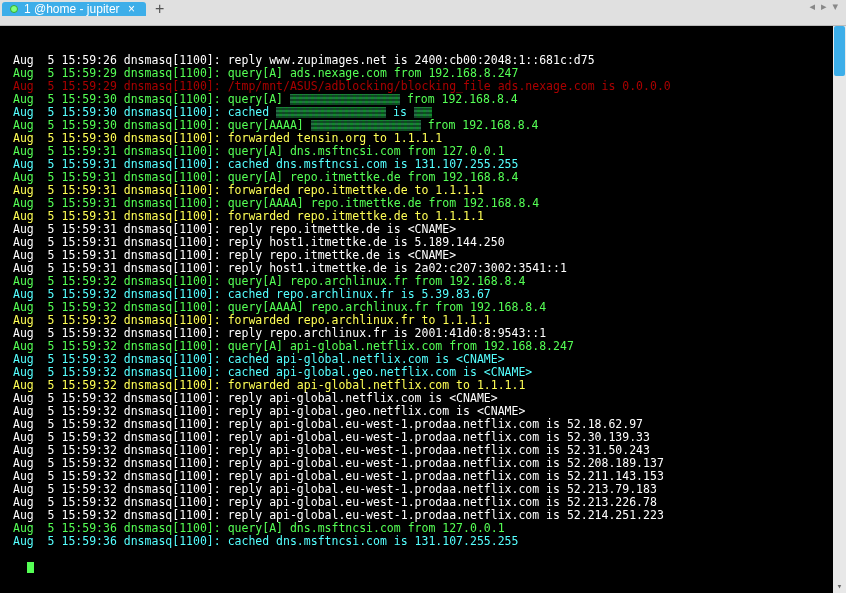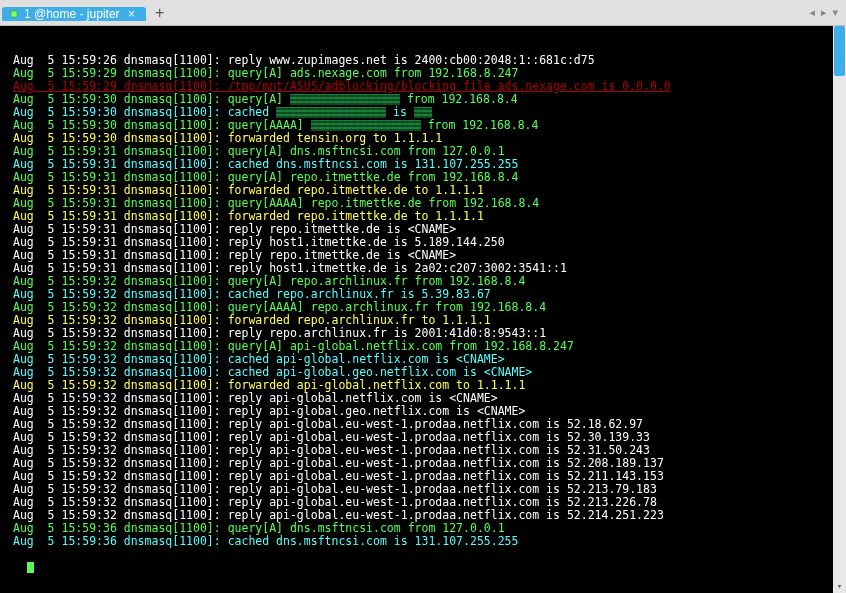--- a/index.html
+++ b/index.html
@@ -10,21 +10,21 @@
     width: 846px;
     height: 593px;
     overflow: hidden;
     display: flex;
     flex-direction: column;
   }
   .tabbar {
     height: 26px;
     background: #e0e0e0;
     display: flex;
-    align-items: center;
+    align-items: flex-start;
     border-bottom: 1px solid #bbb;
     position: relative;
   }
   .tab {
     background: #3daee9;
     color: #fff;
     display: flex;
     align-items: center;
     padding: 0 8px;
     gap: 6px;
@@ -79,21 +79,21 @@
     display:flex; align-items:center; justify-content:center;
     font-size:9px; color:#666;
   }
   .scrollbar .uparrow { top:0; }
   .scrollbar .downarrow { bottom:0; }
   .line { white-space: pre; }
   .white { color:#fff; }
   .green { color:#55ff55; }
   .yellow { color:#ffff55; }
   .cyan  { color:#55ffff; }
-  .darkred { color:#aa0000;text-decoration:underline; }
+  .darkred { color:#aa0000; }
   .pix {
     display:inline-block; width: 110px; height:11px; vertical-align:middle;
     background:
       repeating-linear-gradient(90deg,#4a6,#4a6 3px,#2c4 3px,#2c4 6px),
       repeating-linear-gradient(0deg,#233,#233 2px,#455 2px,#455 4px);
     background-blend-mode: overlay;
     filter: blur(0.4px);
   }
   .cursor {
     display:inline-block; width:7px; height:11px; background:#55ff55;

